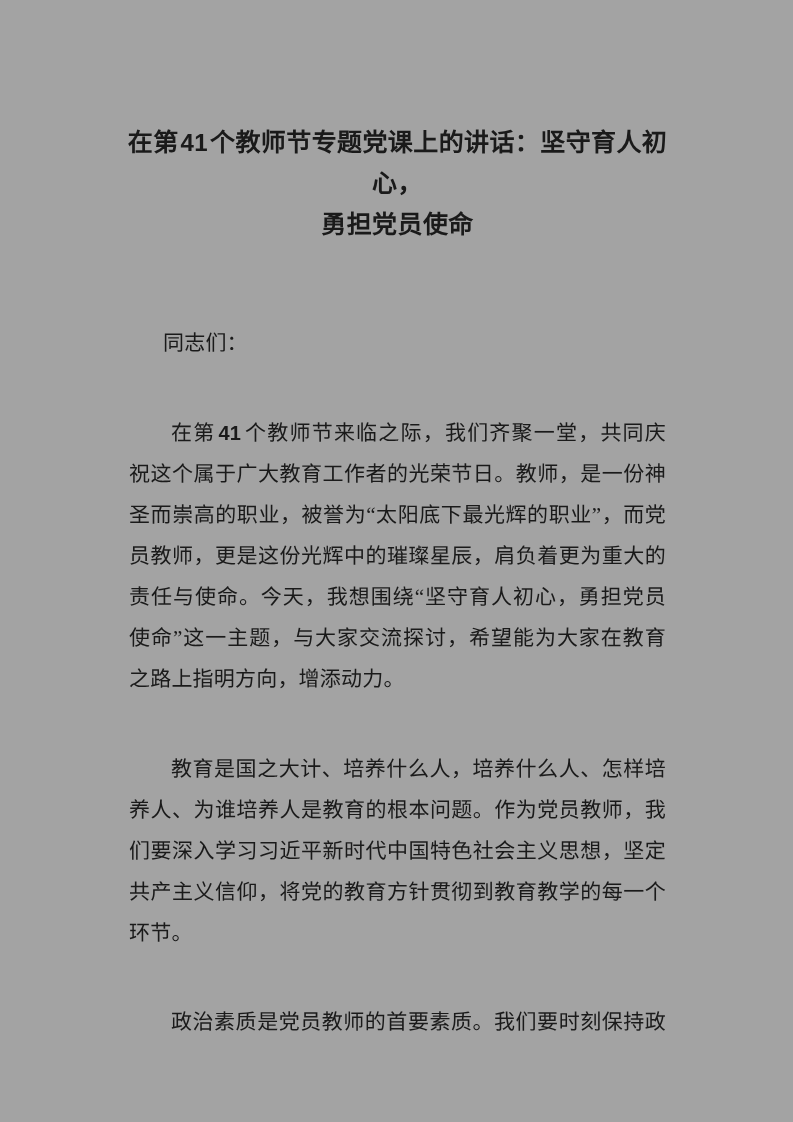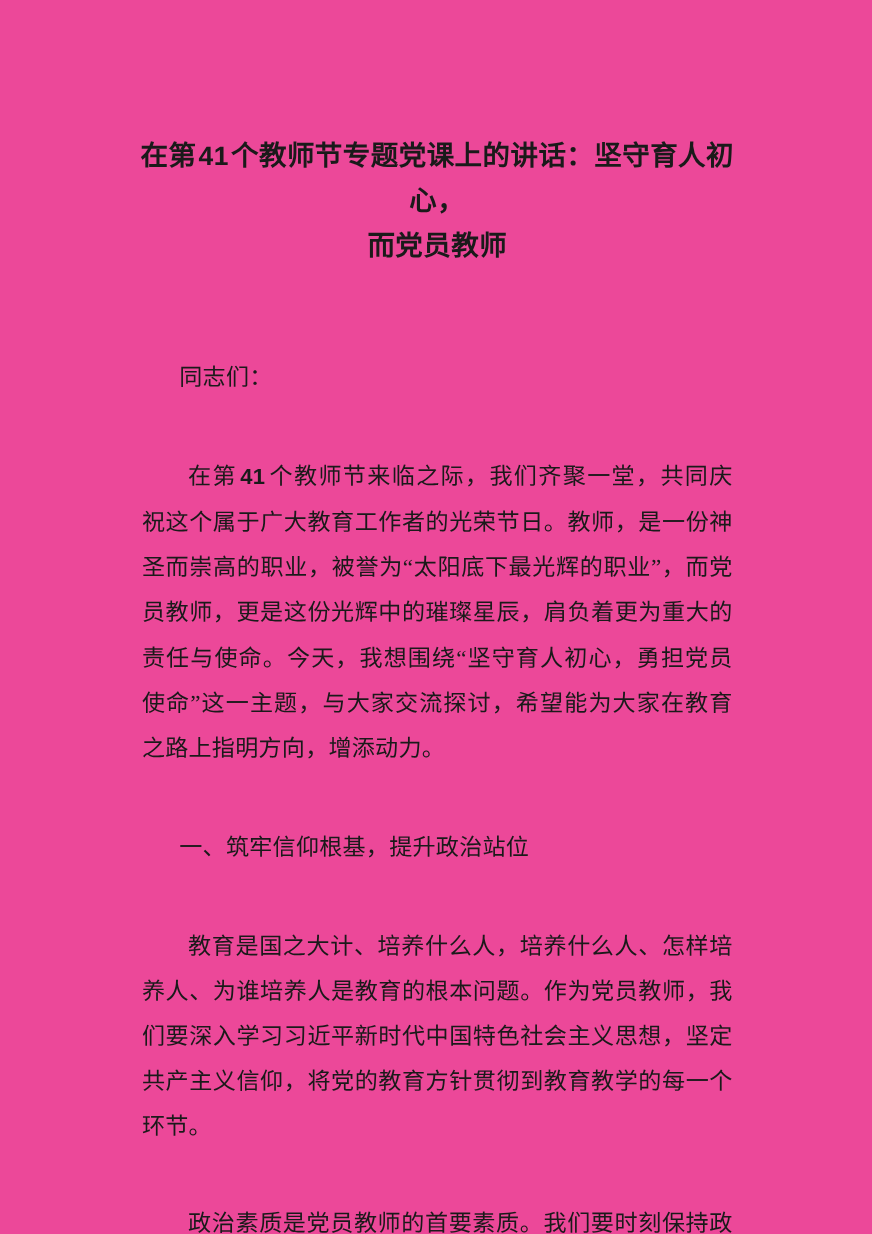--- a/index.html
+++ b/index.html
@@ -12,21 +12,21 @@
     font-family: "Liberation Serif", "DejaVu Serif", serif;
     color: #1a1a1a;
     -webkit-font-smoothing: antialiased;
   }
 
   .page {
     position: relative;
     width: 793px;
     height: 1122px;
     margin: 0 auto;
-    background: #ec4899;
+    background: #a3a3a3;
     overflow: hidden;
     box-sizing: border-box;
   }
 
   
   .content {
     position: absolute;
     left: 121px;
     top: 0;
     width: 553px;
@@ -98,27 +98,26 @@
   }
 </style>
 </head>
 <body>
 
 <div class="page">
   <div class="content">
 
     <h1 class="doc-title">
       <span>在第</span><span class="latin">41</span><span>个教师节专题党课上的讲话：坚守育人初心，</span><br>
-      <span>而党员教师</span>
+      <span>勇担党员使命</span>
     </h1>
 
     <p class="salutation">同志们：</p>
 
     <p class="body-para"><span>在第</span><span class="latin">41</span><span>个教师节来临之际，我们齐聚一堂，共同庆祝这个属于广大教育工作者的光荣节日。教师，是一份神圣而崇高的职业，被誉为“太阳底下最光辉的职业”，而党员教师，更是这份光辉中的璀璨星辰，肩负着更为重大的责任与使命。今天，我想围绕“坚守育人初心，勇担党员使命”这一主题，与大家交流探讨，希望能为大家在教育之路上指明方向，增添动力。</span></p>
 
-    <h2 class="section-heading">一、筑牢信仰根基，提升政治站位</h2>
 
     <p class="body-para">教育是国之大计、培养什么人，培养什么人、怎样培养人、为谁培养人是教育的根本问题。作为党员教师，我们要深入学习习近平新时代中国特色社会主义思想，坚定共产主义信仰，将党的教育方针贯彻到教育教学的每一个环节。</p>
 
     <p class="body-para truncated">政治素质是党员教师的首要素质。我们要时刻保持政治</p>
 
   </div>
 </div>
 
 </body></html>

